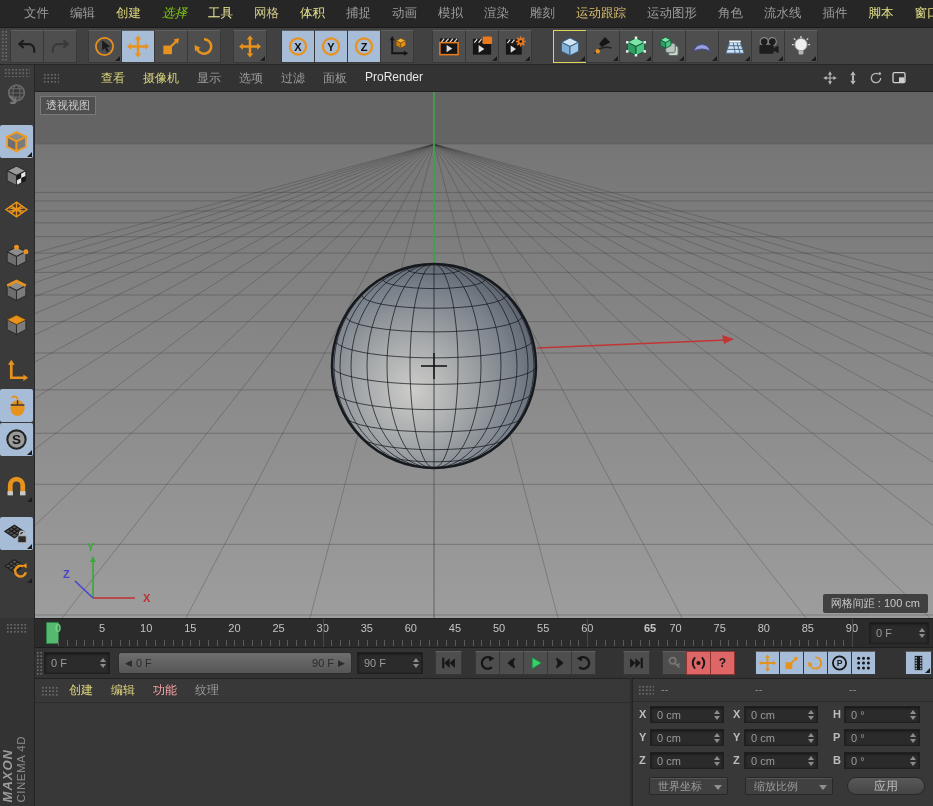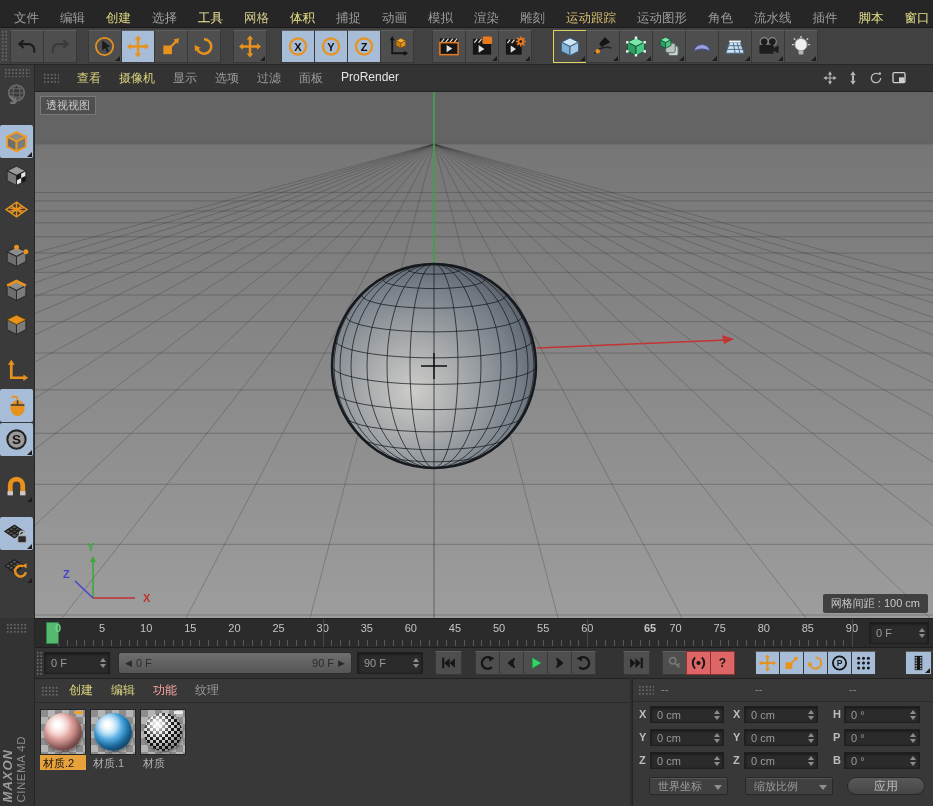--- a/index.html
+++ b/index.html
@@ -2,22 +2,22 @@
 <html><head>
 <meta charset="utf-8">
 <style>
   html,body{margin:0;background:#1d1d1d}
   #root{position:relative;width:933px;height:806px;background:#2e2e2e;overflow:hidden;
         font-family:"Liberation Sans",sans-serif;cursor:default;-webkit-user-select:none;user-select:none}
   .dots{background-image:radial-gradient(#686868 1px,transparent 1.3px);background-size:3.5px 3.5px}
 
   
   #menubar{position:absolute;left:0;top:0;width:933px;height:28px;background:#262626;
-           border-bottom:1px solid #1a1a1a;display:flex;align-items:flex-end;gap:21px;
-           padding-left:14px;box-sizing:border-box}
+           border-bottom:1px solid #1a1a1a;display:flex;align-items:center;gap:21px;
+           padding-left:24px;box-sizing:border-box}
   .mb-item{font-size:12.5px;white-space:nowrap}
 
   
   #toolbar{position:absolute;left:0;top:28px;width:933px;height:37px;background:#414141;
            border-bottom:1px solid #282828;box-sizing:border-box}
   #toolbar .lhandle{position:absolute;left:1px;top:2px;width:8px;height:32px}
   .tb-group{position:absolute;top:2px;display:flex}
   .btn{width:34px;height:33px;background:#4e4e4e;border:1px solid #383838;border-top-color:#5f5f5f;
        box-sizing:border-box;position:relative;margin-right:-1px;padding:4px}
   .btn svg,.pal-btn svg,.tbtn svg,.vt svg{display:block;width:100%;height:100%}
@@ -135,21 +135,21 @@
           font-size:11.5px;color:#8b8b8b;letter-spacing:.5px}
 </style>
 </head>
 <body>
 
 <div id="root">
   <div id="menubar">
       <span class="mb-item" style="color: rgb(156, 156, 156);">文件</span>
       <span class="mb-item" style="color: rgb(156, 156, 156);">编辑</span>
       <span class="mb-item" style="color: rgb(221, 212, 126);">创建</span>
-      <span class="mb-item" style="color: #a3a3a3;">选择</span>
+      <span class="mb-item" style="color: #84cc16; font-style: italic;">选择</span>
       <span class="mb-item" style="color: rgb(240, 234, 154);">工具</span>
       <span class="mb-item" style="color: rgb(205, 198, 135);">网格</span>
       <span class="mb-item" style="color: rgb(232, 227, 138);">体积</span>
       <span class="mb-item" style="color: rgb(156, 156, 156);">捕捉</span>
       <span class="mb-item" style="color: rgb(156, 156, 156);">动画</span>
       <span class="mb-item" style="color: rgb(156, 156, 156);">模拟</span>
       <span class="mb-item" style="color: rgb(156, 156, 156);">渲染</span>
       <span class="mb-item" style="color: rgb(156, 156, 156);">雕刻</span>
       <span class="mb-item" style="color: rgb(216, 189, 111);">运动跟踪</span>
       <span class="mb-item" style="color: rgb(156, 156, 156);">运动图形</span>
@@ -460,21 +460,21 @@
           <path d="M21 16.5 a5.2 5.2 0 1 1 -2.6 -5.6" fill="none" stroke="#e8921e" stroke-width="2.4"></path>
           <polygon points="21.8,12.6 17.2,10.2 21.6,7.8" fill="#e8921e"></polygon>
         </svg>
       </div>
     </div>
 
   <div id="viewport">
     <div id="vp-menubar">
       <span class="handle dots"></span>
       <span id="vp-items" style="display:flex;gap:18px">
-          <span class="vpm-item" style="color: rgb(216, 210, 125);">查看</span>
+          <span class="vpm-item" style="color: rgb(216, 210, 125); margin-left: 24px;">查看</span>
           <span class="vpm-item" style="color: rgb(216, 210, 125);">摄像机</span>
           <span class="vpm-item" style="color: rgb(156, 156, 156);">显示</span>
           <span class="vpm-item" style="color: rgb(156, 156, 156);">选项</span>
           <span class="vpm-item" style="color: rgb(156, 156, 156);">过滤</span>
           <span class="vpm-item" style="color: rgb(156, 156, 156);">面板</span>
           <span class="vpm-item" style="color: #e5e5e5;">ProRender</span>
         </span>
       <span id="vp-tools">
           <span class="vt">
             <svg viewBox="0 0 24 24">
@@ -792,42 +792,20 @@
     </div>
 
   <div id="materials">
     <div id="mat-menubar">
       <span class="handle dots"></span>
     <span class="mat-item" style="color: rgb(221, 212, 126);">创建</span>
         <span class="mat-item" style="color: rgb(221, 212, 126);">编辑</span>
         <span class="mat-item" style="color: #fca5a5;">功能</span>
         <span class="mat-item" style="color: rgb(156, 156, 156);">纹理</span>
       </div>
-    <div id="mat-list">
-        <div class="mat sel">
-          <div class="mat-img">
-            <div class="mat-sphere" style="background: radial-gradient(circle at 35% 30%, rgb(255, 255, 255) 0px, rgb(255, 255, 255) 6%, rgba(255, 255, 255, 0) 40%), radial-gradient(circle at 40% 38%, rgb(246, 210, 204), rgb(224, 151, 146) 55%, rgb(138, 74, 72) 100%);"></div>
-            <div class="mat-tag" style="background: rgb(240, 160, 48);"></div>
-          </div>
-          <div class="mat-label">材质.2</div>
-        </div>
-        <div class="mat">
-          <div class="mat-img">
-            <div class="mat-sphere" style="background: radial-gradient(circle at 35% 30%, rgb(255, 255, 255) 0px, rgb(255, 255, 255) 6%, rgba(255, 255, 255, 0) 40%), radial-gradient(circle at 40% 38%, rgb(191, 230, 250), rgb(47, 157, 226) 55%, rgb(15, 78, 128) 100%);"></div>
-          </div>
-          <div class="mat-label">材质.1</div>
-        </div>
-        <div class="mat">
-          <div class="mat-img">
-            <div class="mat-sphere checker"></div>
-            <div class="mat-tag" style="background: rgb(232, 232, 232);"></div>
-          </div>
-          <div class="mat-label">材质</div>
-        </div>
-      </div>
   </div>
 
   <div id="coords">
     <div id="coord-head">
       <span class="handle dots"></span>
       <span class="chead" style="left:28px">--</span>
       <span class="chead" style="left:122px">--</span>
       <span class="chead" style="left:216px">--</span>
     </div>
     <div id="coord-grid">

